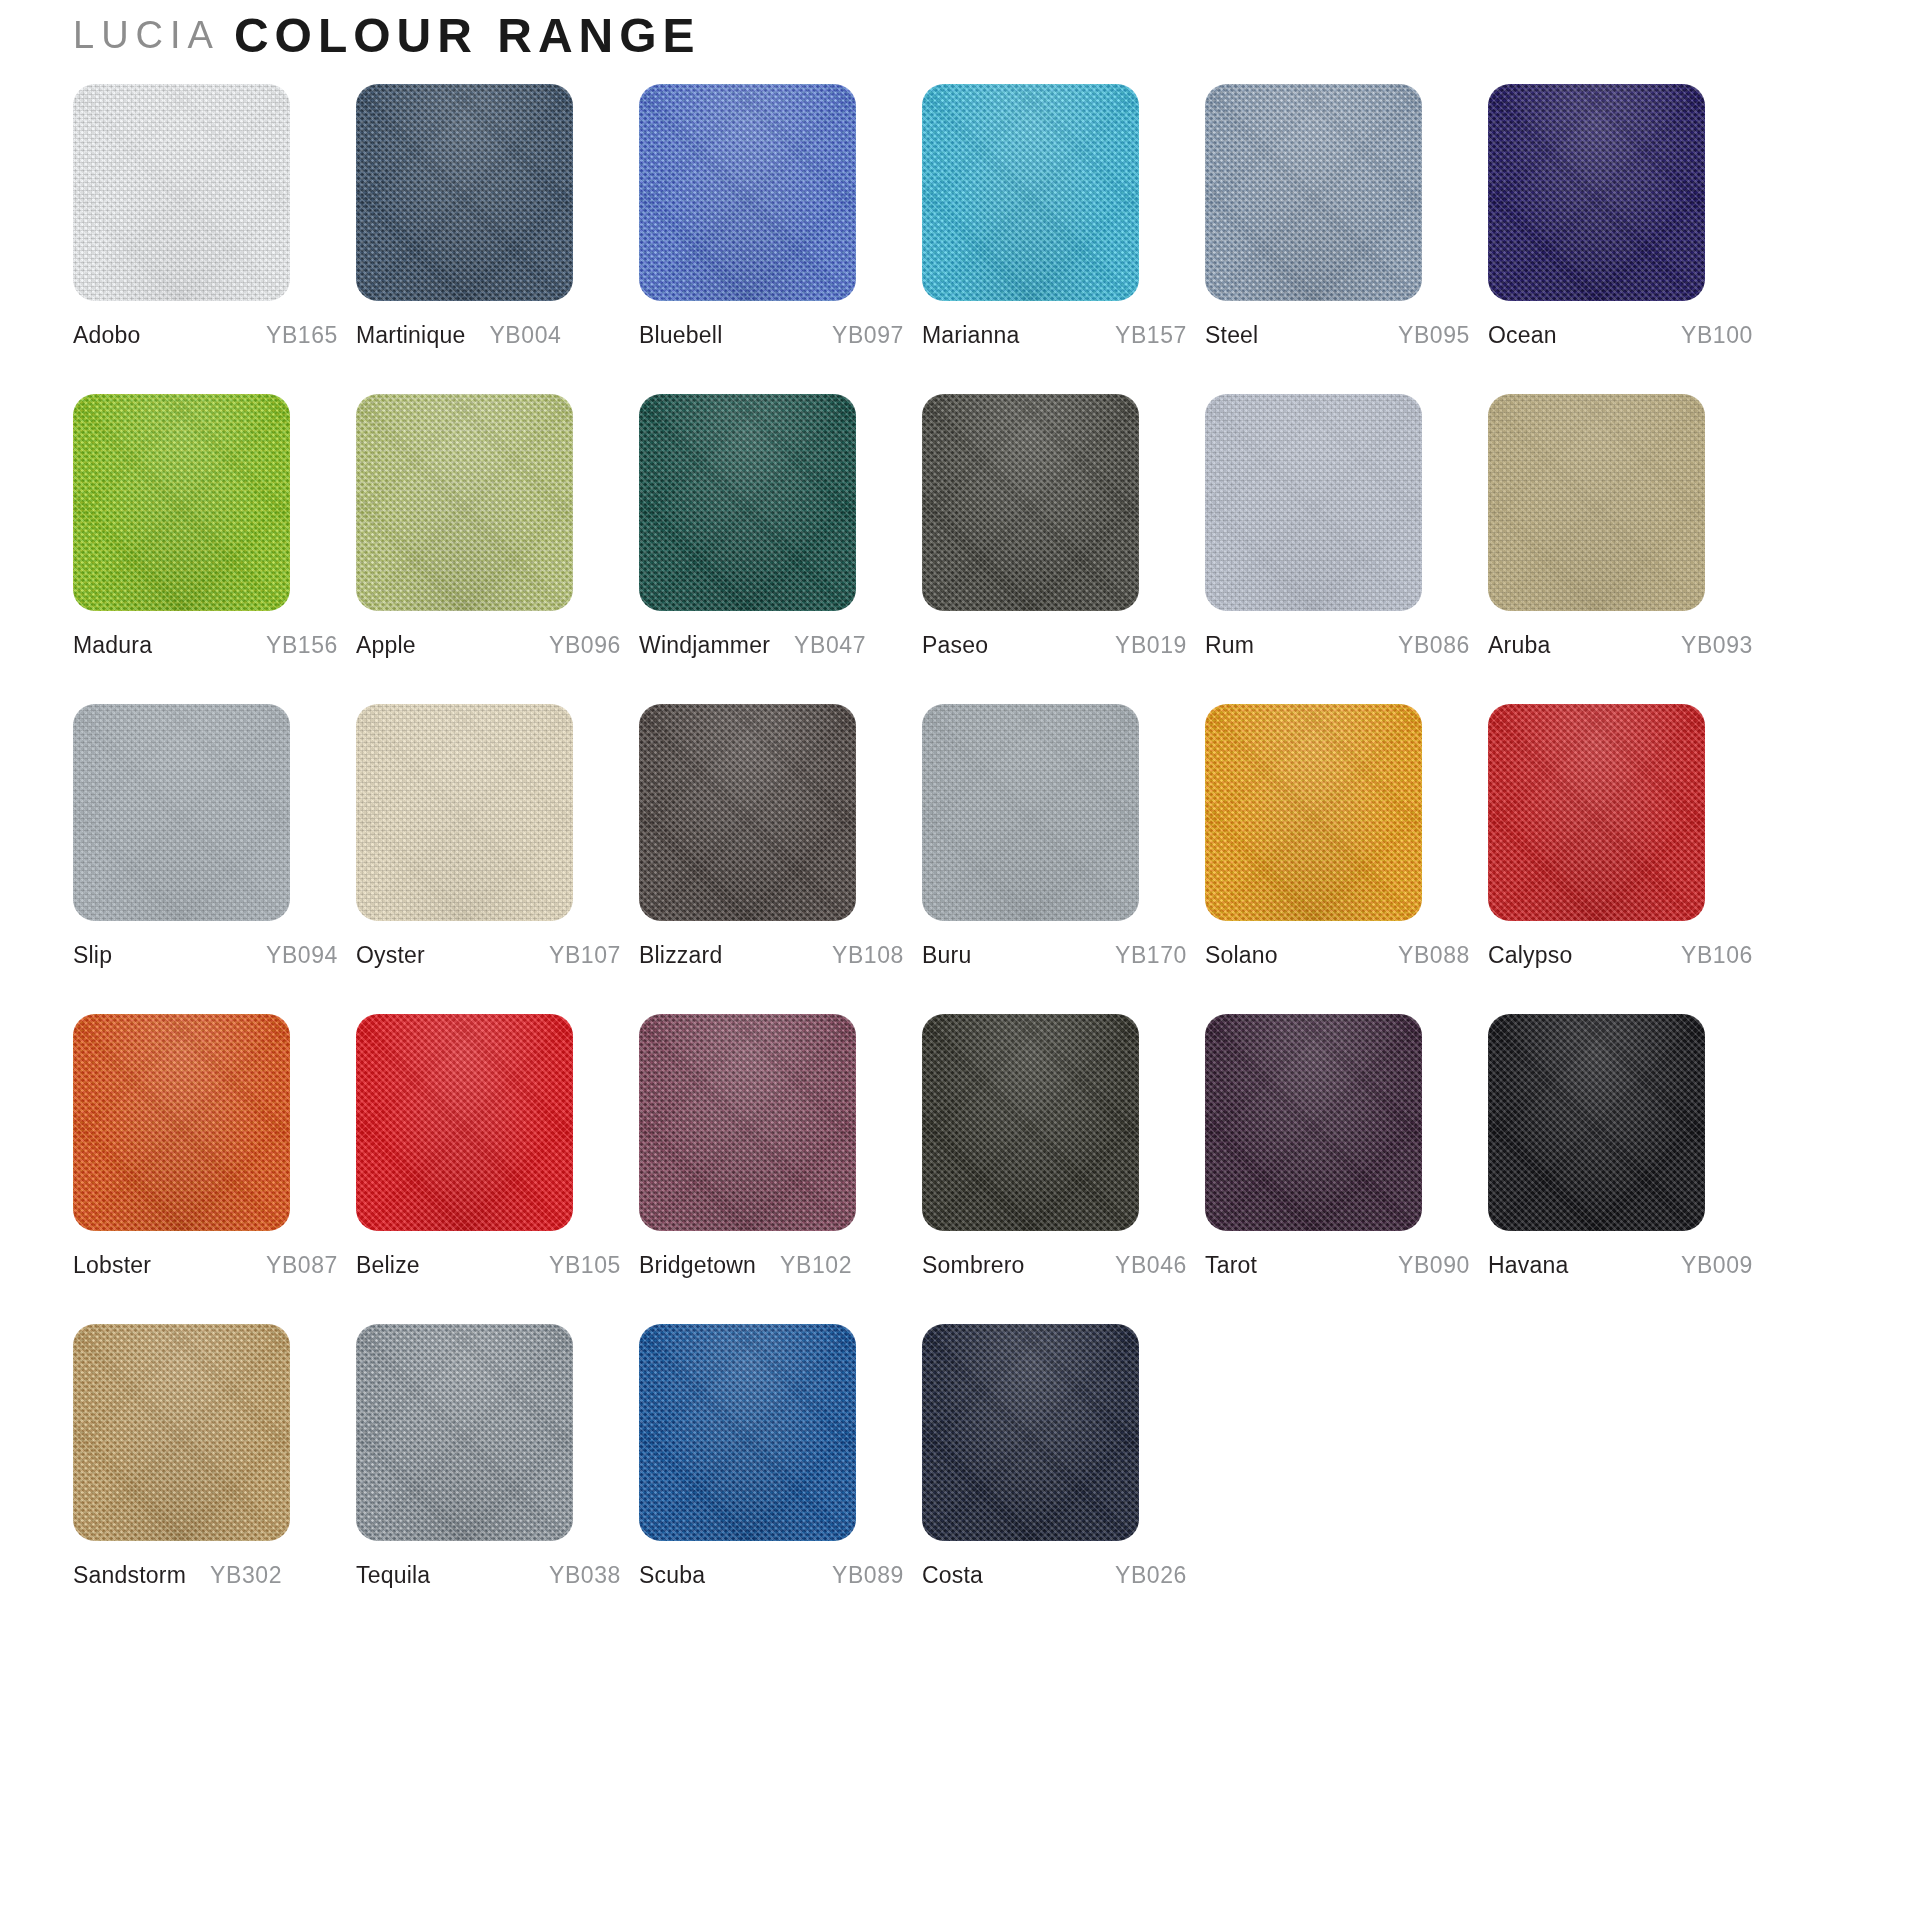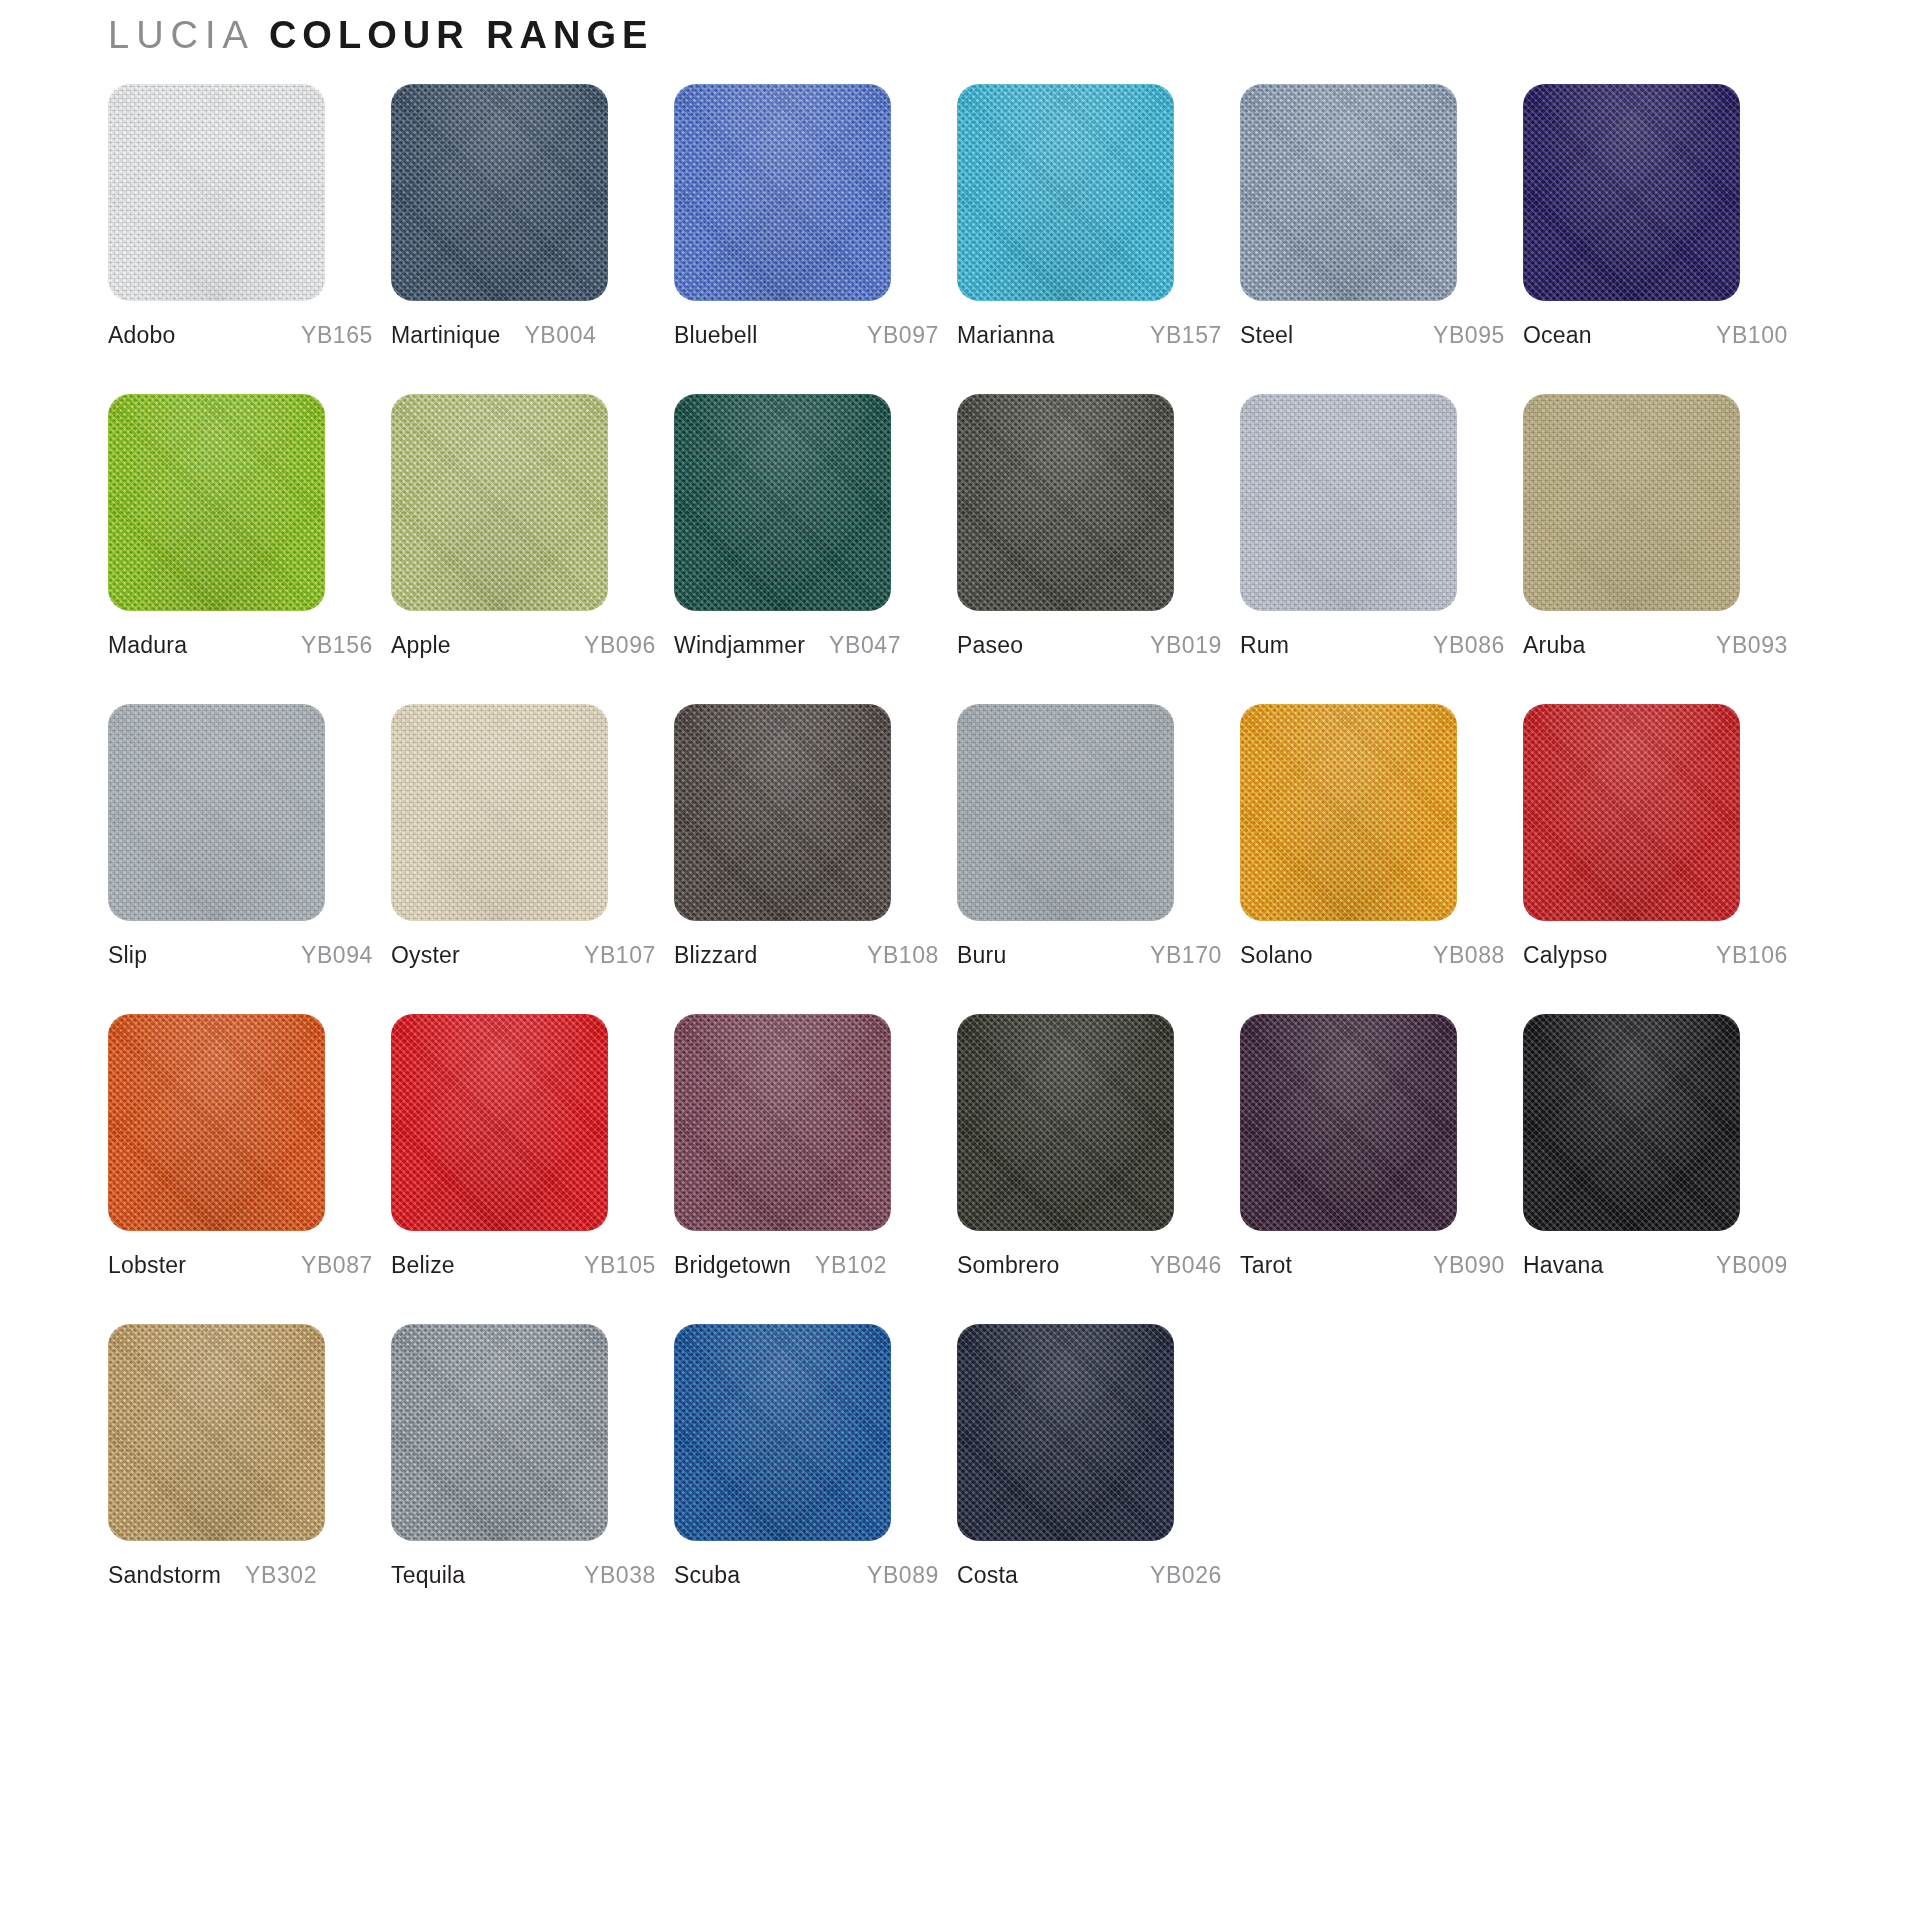--- a/index.html
+++ b/index.html
@@ -10,39 +10,39 @@
     height: 1920px;
     background: #ffffff;
     font-family: "Liberation Sans", "DejaVu Sans", sans-serif;
     overflow: hidden;
   }
 
   .page {
     width: 1920px;
     height: 1920px;
     position: relative;
-    padding: 0 0 0 108px;
+    padding: 0 0 0 73px;
   }
 
   
   .title-bar {
     padding-top: 8px;
     height: 62px;
     display: flex;
     align-items: center;
     white-space: nowrap;
   }
   .title-light {
     font-size: 38px;
     letter-spacing: 7px;
     color: #8d8d8d;
     font-weight: 400;
   }
   .title-bold {
-    font-size: 38px;
+    font-size: 48px;
     letter-spacing: 6px;
     color: #1a1a1a;
     font-weight: 700;
     margin-left: 14px;
   }
 
   
   .grid {
     display: grid;
     grid-template-columns: repeat(6, 265px);

